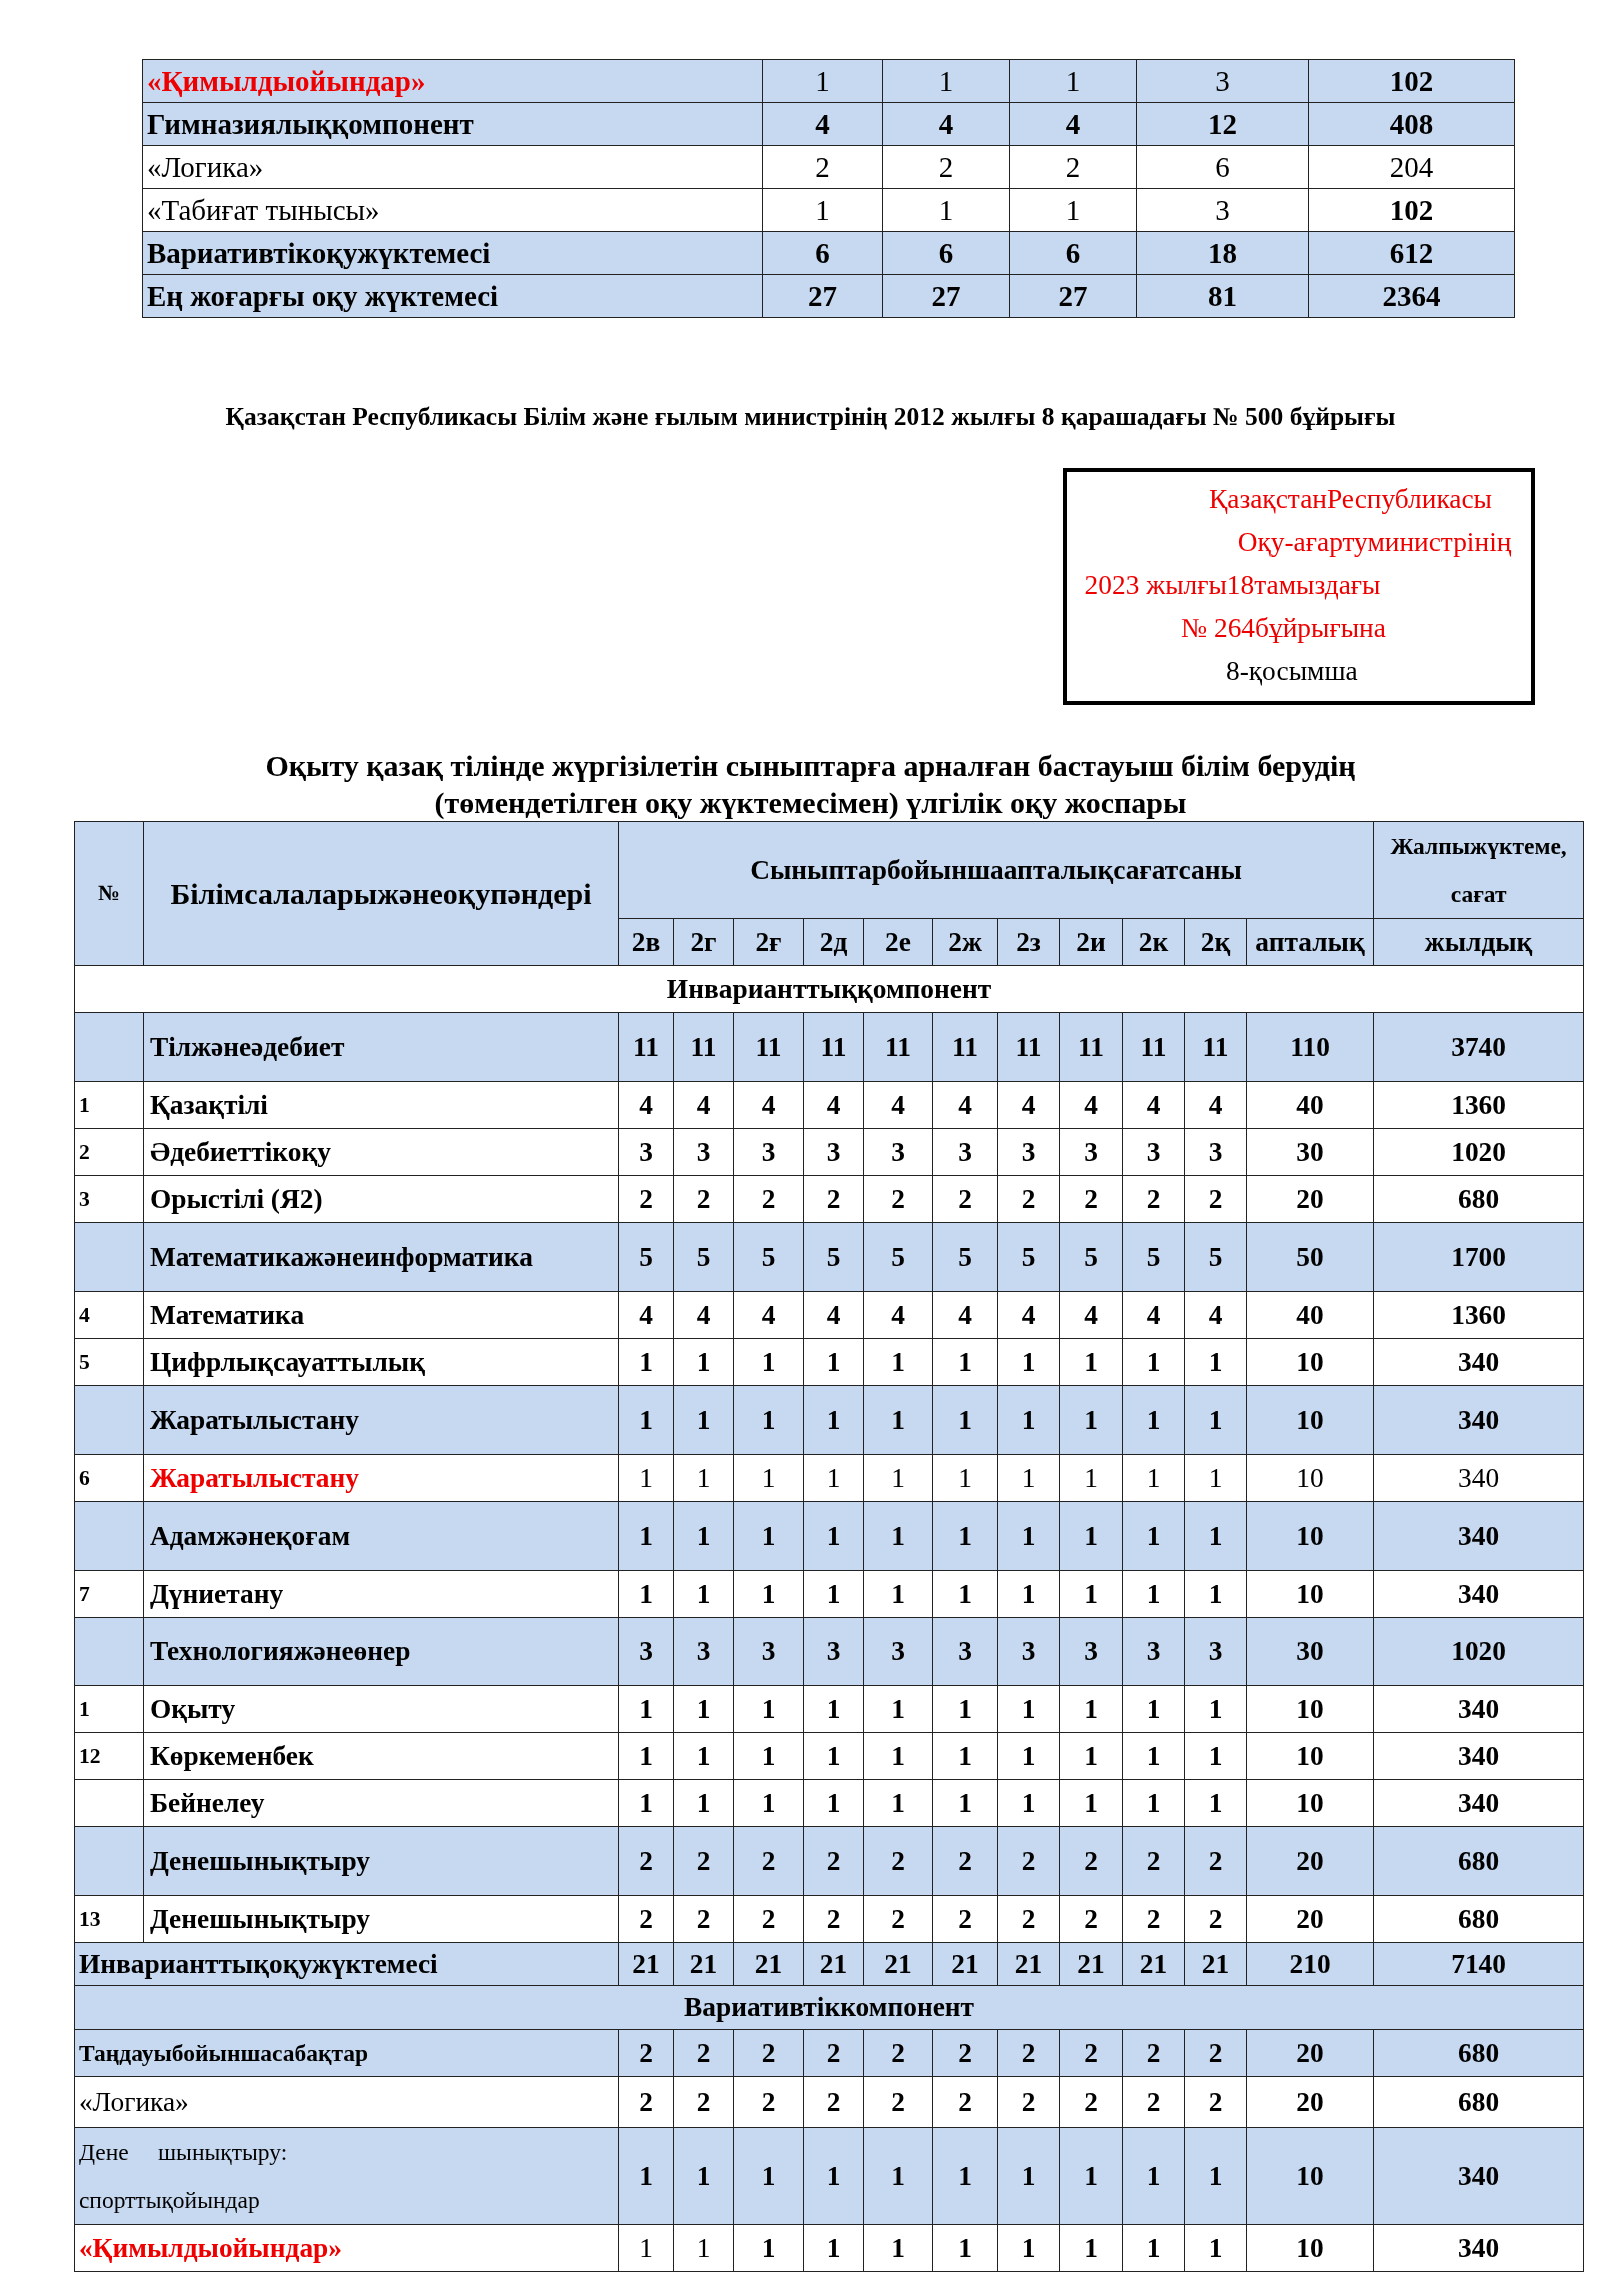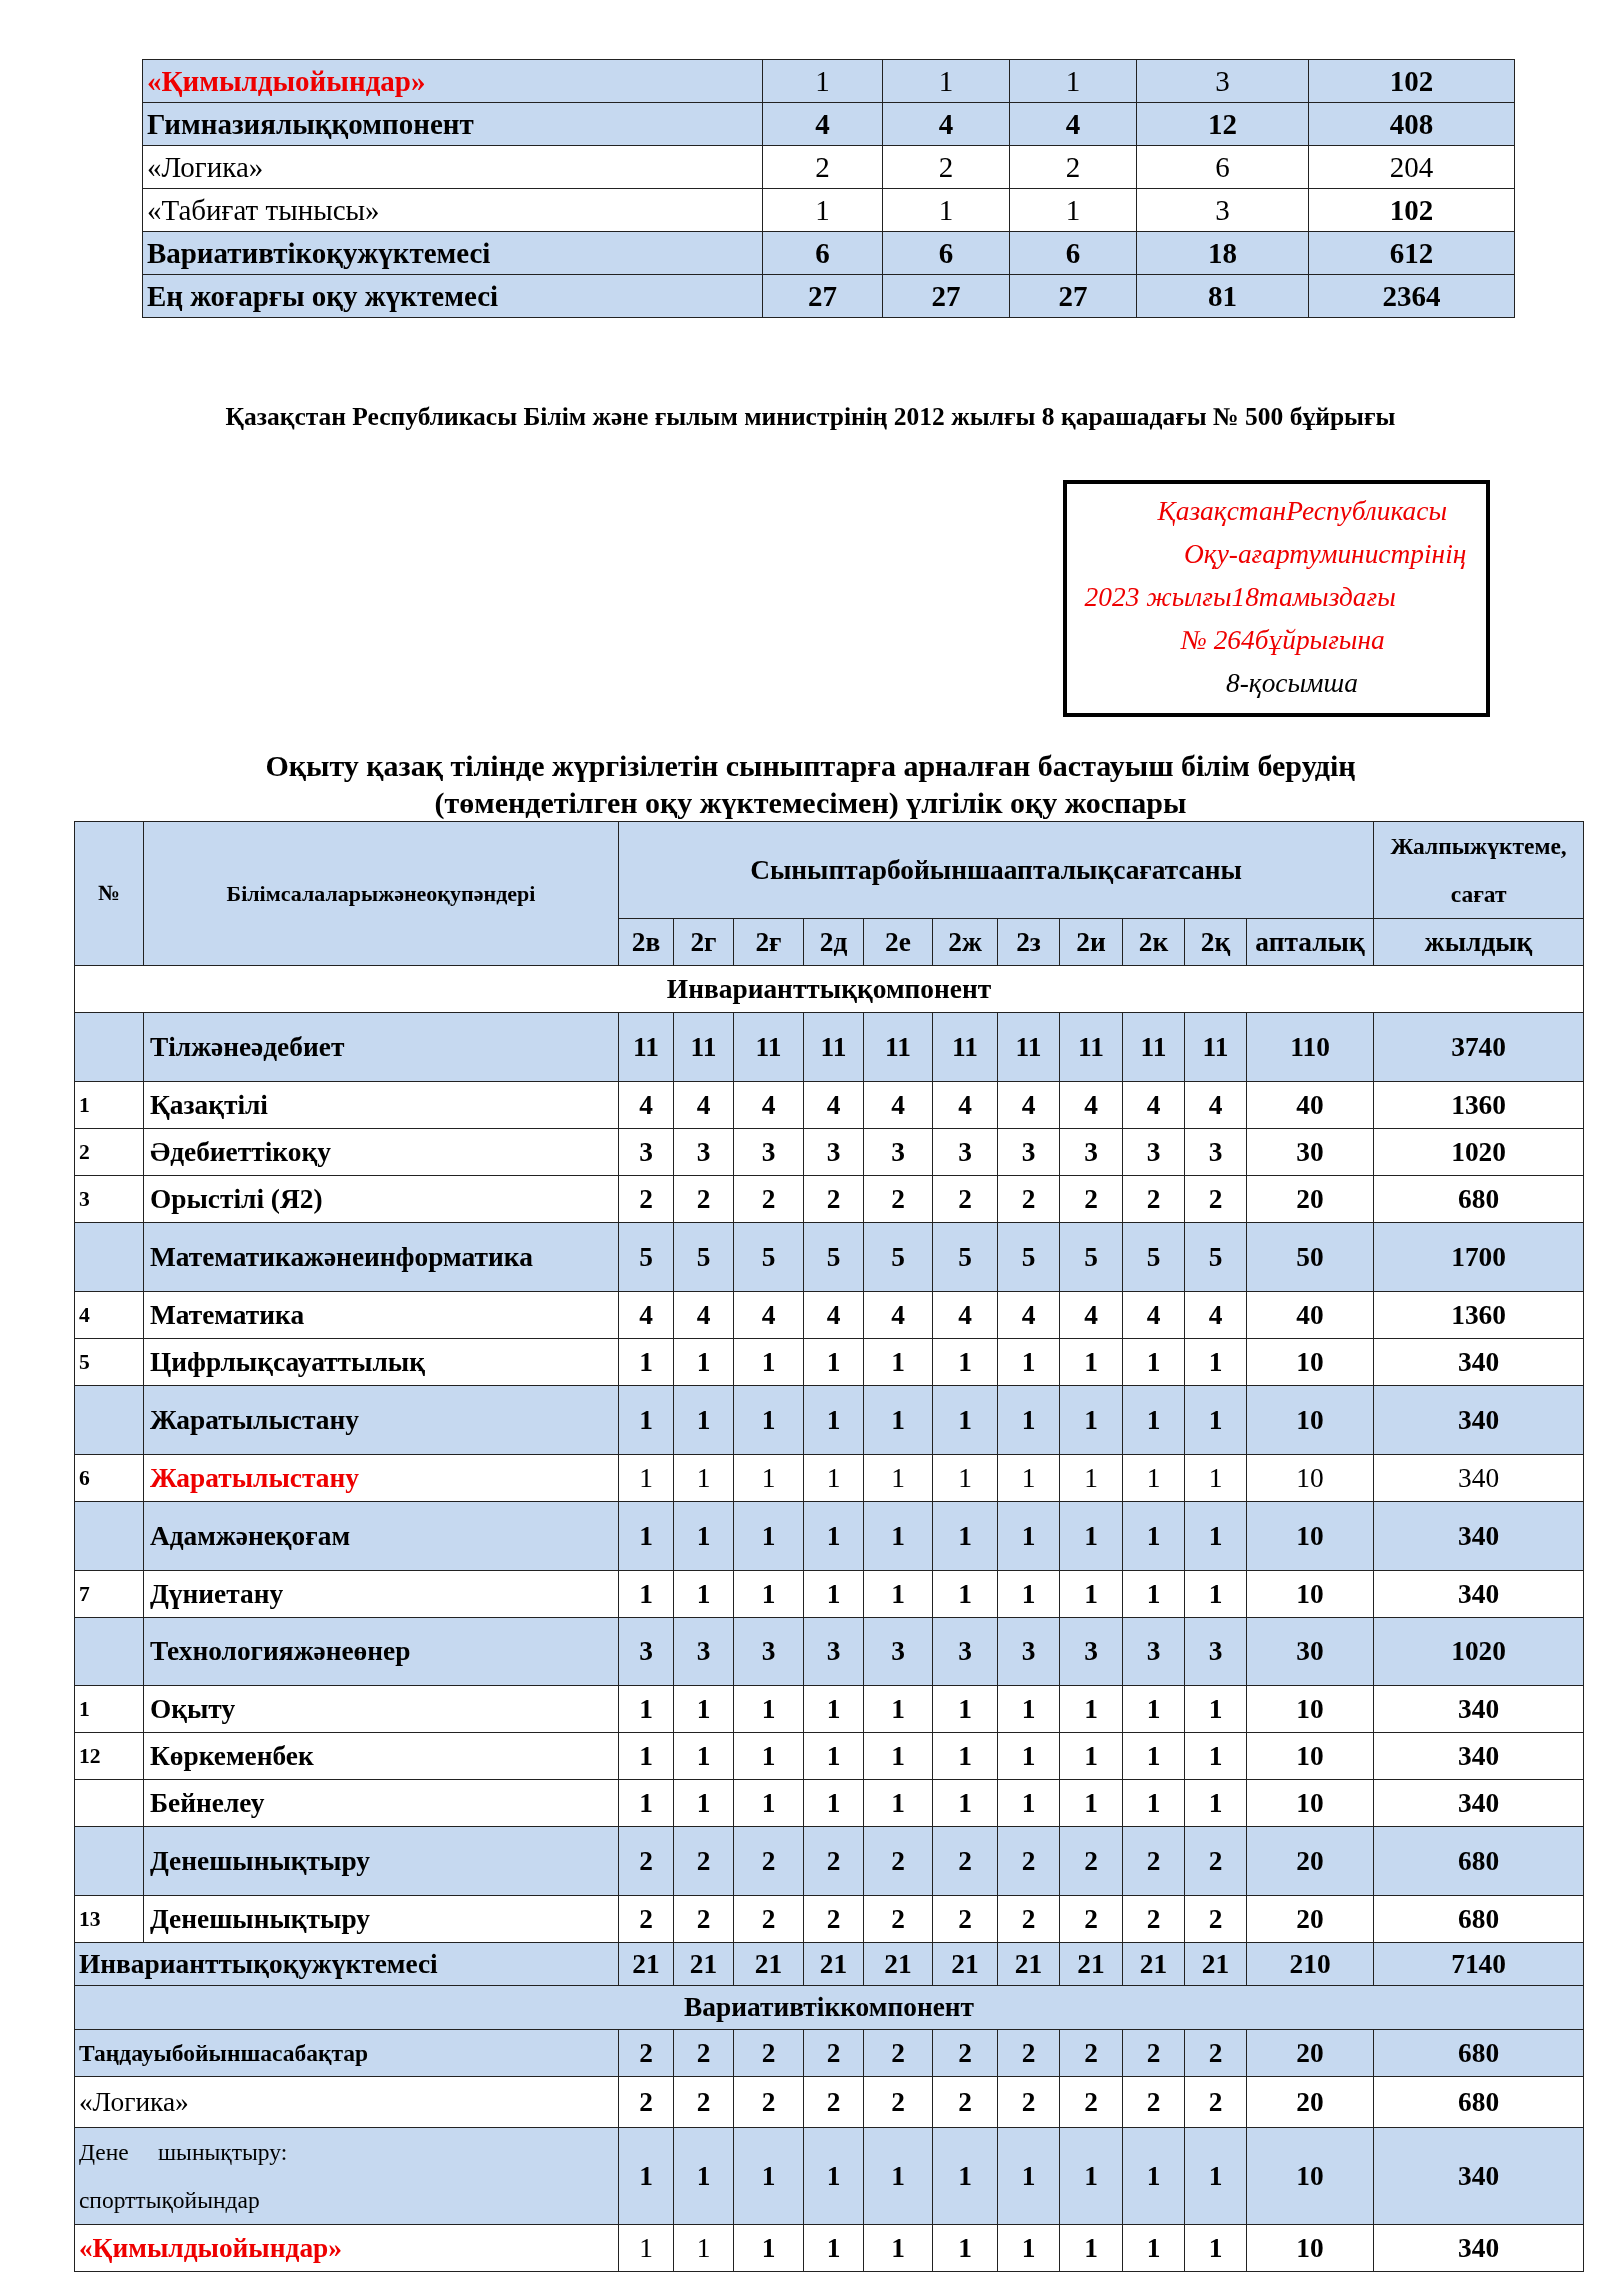--- a/index.html
+++ b/index.html
@@ -13,22 +13,22 @@
   .n { font-weight: normal; }
   .red { color: #ee0000; }
   #top-table td { font-size: 29px; height: 42px; }
   #top-table td.lbl { text-align: left; padding-left: 3.9px; }
   #main-table td { font-size: 27.4px; }
   #main-table td.num-col { font-size: 21.6px; font-weight: bold; padding-left: 3.9px; text-align: left; }
   #main-table td.subj { padding-left: 5.9px; text-align: left; }
   #main-table .hdr td { font-weight: bold; text-align: center; }
   .order-line { position: absolute; left: 0; width: 1621px; top: 402px; text-align: center;
                 font-weight: bold; font-size: 25.5px; }
-  .approval-box { position: absolute; left: 1063px; top: 480px; width: 427px; height: 237px;
-                  border: 4.9px solid #000; box-sizing: border-box; font-size: 27.4px; line-height: 43px; font-style: italic; }
+  .approval-box { position: absolute; left: 1063px; top: 468px; width: 472px; height: 237px;
+                  border: 4.9px solid #000; box-sizing: border-box; font-size: 27.4px; line-height: 43px; }
   .approval-box div { position: absolute; white-space: nowrap; }
   .doc-title { position: absolute; left: 0; width: 1621px; top: 747px; text-align: center;
                font-weight: bold; font-size: 30px; line-height: 37px; }
   .wrap2 { white-space: normal !important; line-height: 48px; }
 </style>
 </head>
 <body>
 
 <table class="tbl" id="top-table" style="left:142px; top:59px; width:1372px;">
   <colgroup>
@@ -119,21 +119,21 @@
       <col style="width:62px">
       <col style="width:63px">
       <col style="width:62px">
       <col style="width:62px">
     <col style="width:127px">
       <col style="width:210px">
   </colgroup>
   <tbody id="main-body">
     <tr class="blue hdr" style="height:80px">
       <td rowspan="2" style="font-size:21.6px">№</td>
-      <td rowspan="2" style="font-size:22px">Білімсалаларыжәнеоқупәндері</td>
+      <td rowspan="2" style="font-size:30px">Білімсалаларыжәнеоқупәндері</td>
       <td colspan="11" style="font-size:27.4px">Сыныптарбойыншаапталықсағатсаны</td>
       <td class="wrap2" style="font-size:23.5px">Жалпыжүктеме, сағат</td>
     </tr>
     <tr class="blue hdr" id="class-header-row" style="height:47px">
         <td>2в</td>
         <td>2г</td>
         <td>2ғ</td>
         <td>2д</td>
         <td>2е</td>
         <td>2ж</td>

